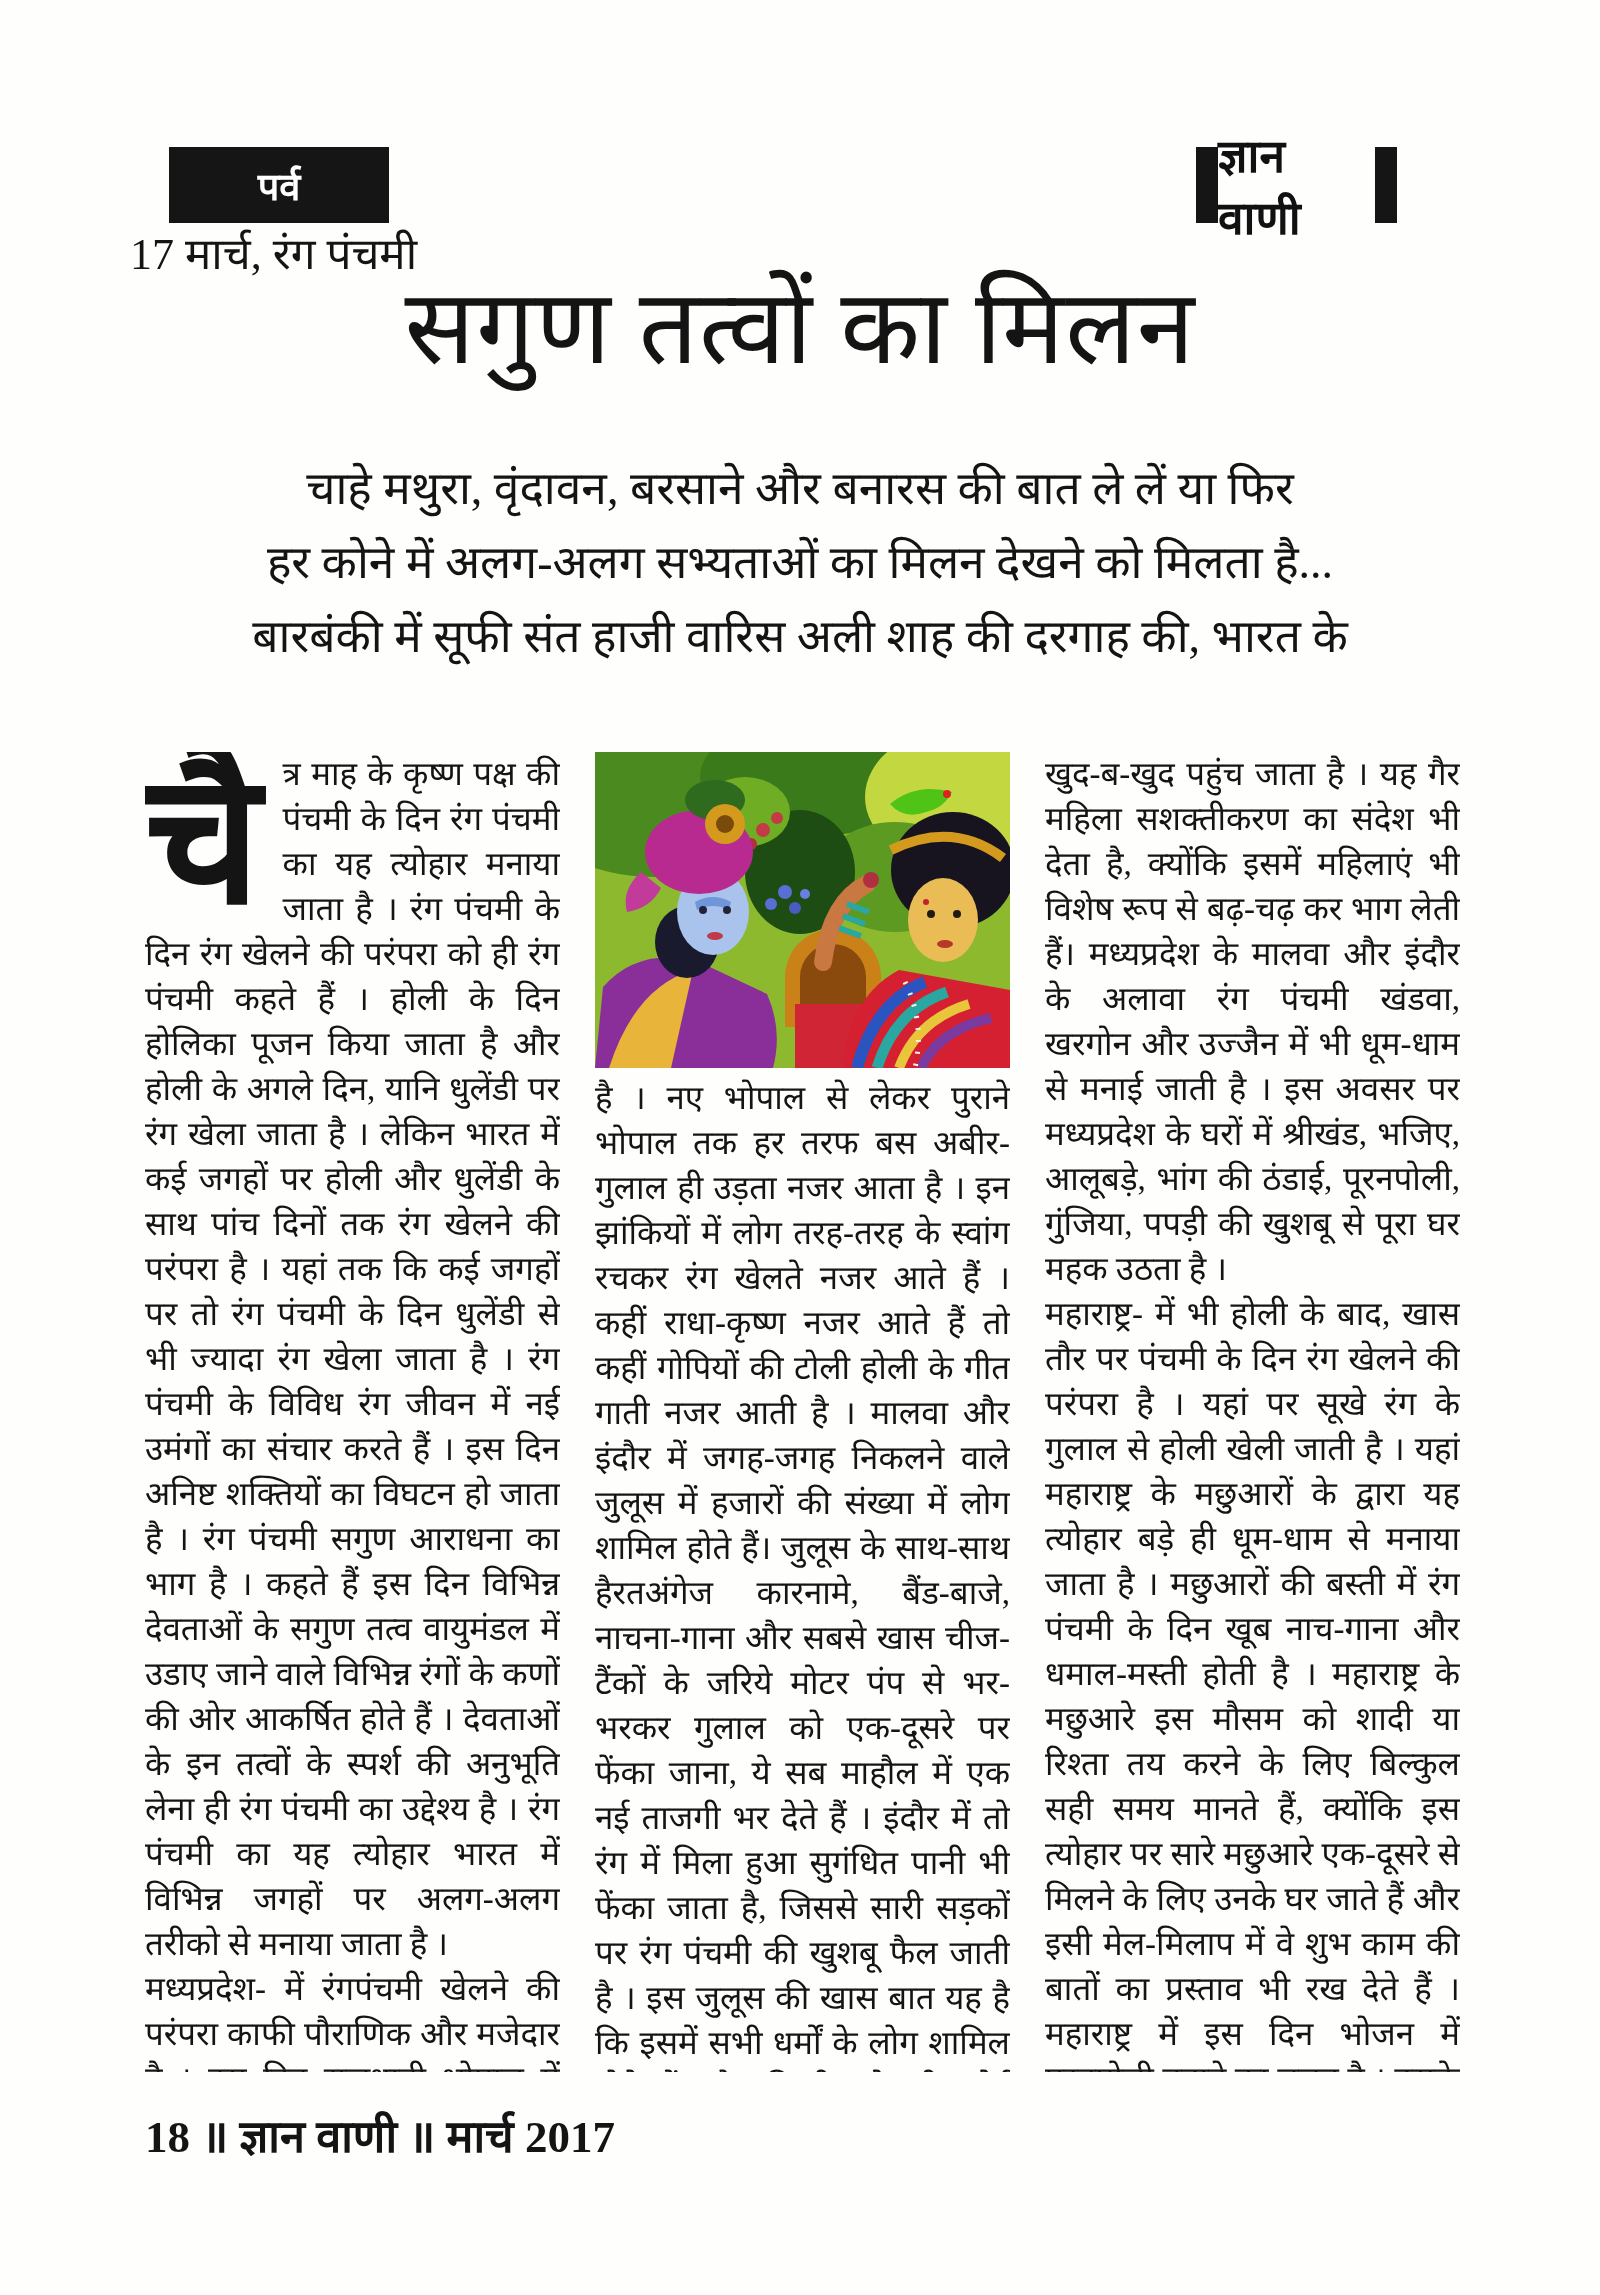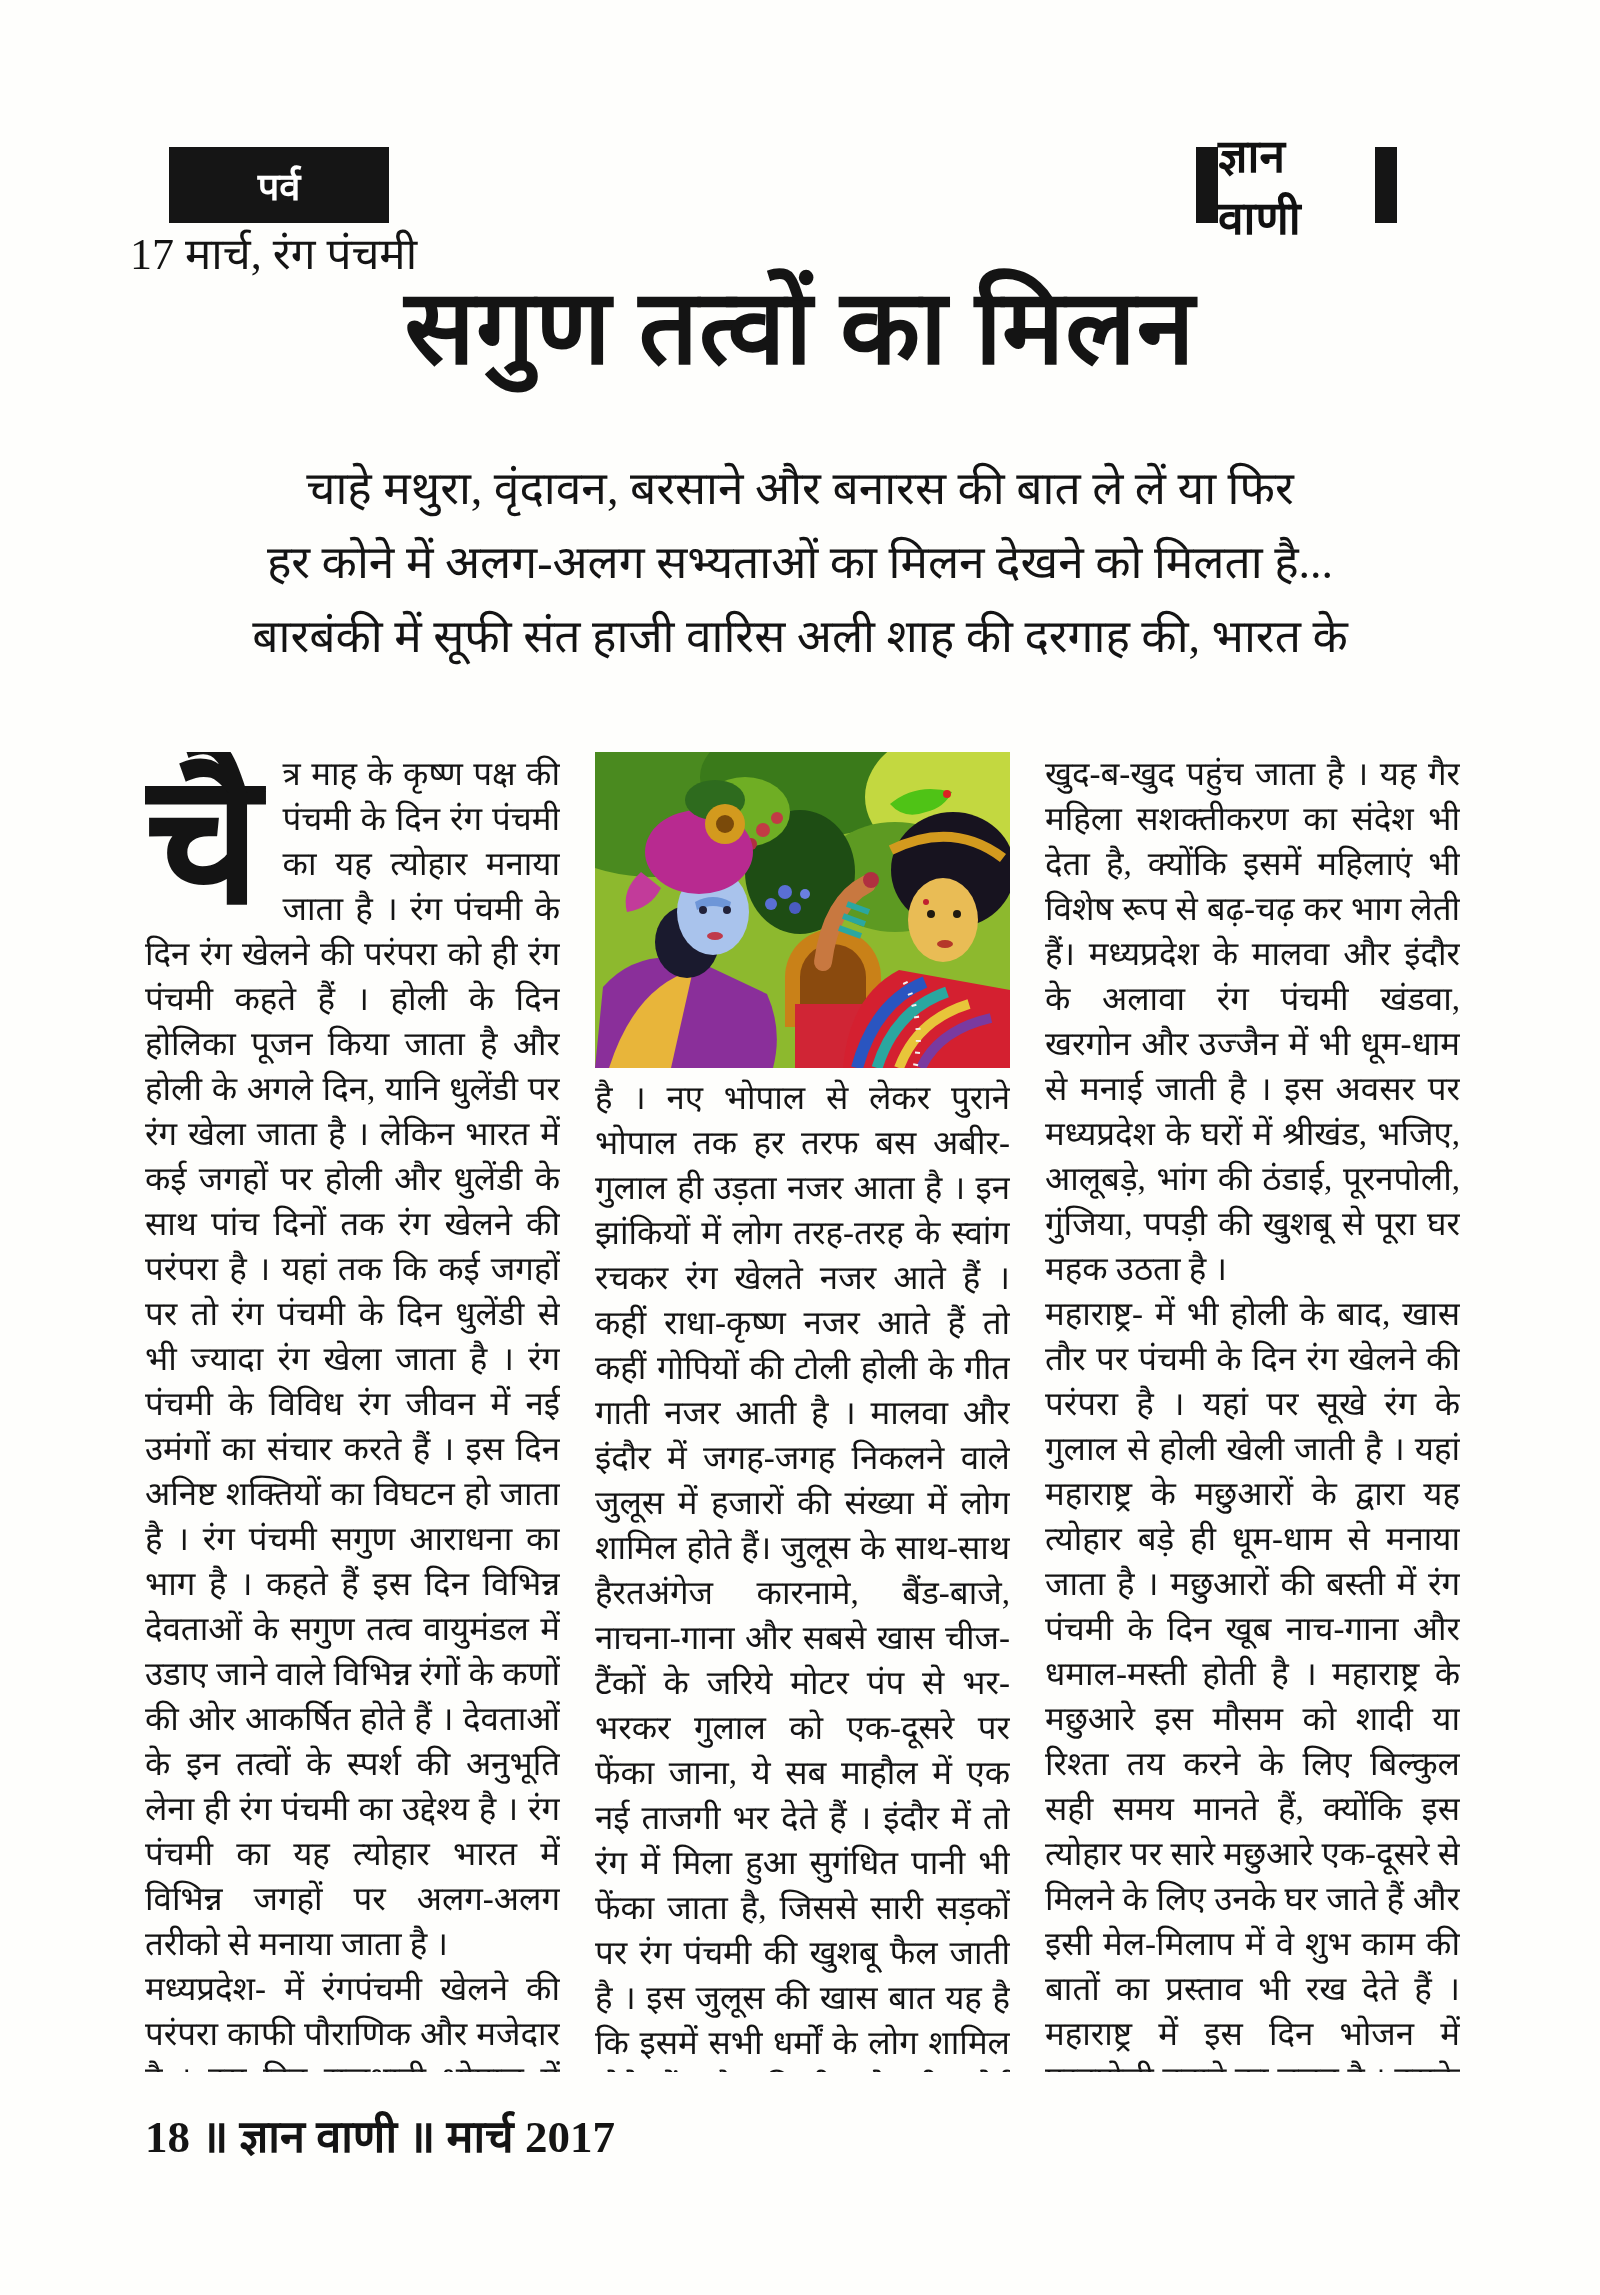--- a/index.html
+++ b/index.html
@@ -19,21 +19,21 @@
     display:flex;align-items:stretch;
   }
   .mast-bar{width:22px;background:#151515;}
   .mast-text{
     flex:1;display:flex;align-items:center;justify-content:center;
     font-size:46px;font-weight:700;color:#111;
   }
   .kicker{position:absolute;left:130px;top:222px;font-size:44px;font-weight:400;}
   .headline{
     position:absolute;left:100px;width:1400px;top:266px;text-align:center;
-    font-size:104px;font-weight:700;letter-spacing:1px;line-height:1.2;
+    font-size:104px;font-weight:400;letter-spacing:1px;line-height:1.2;
   }
   .standfirst{
     position:absolute;left:150px;width:1300px;top:452px;text-align:center;
     font-size:46px;font-weight:400;line-height:74px;
   }
   
   .col{
     position:absolute;top:752px;width:415px;height:1320px;
     font-size:33px;line-height:45px;text-align:justify;overflow:hidden;
   }

